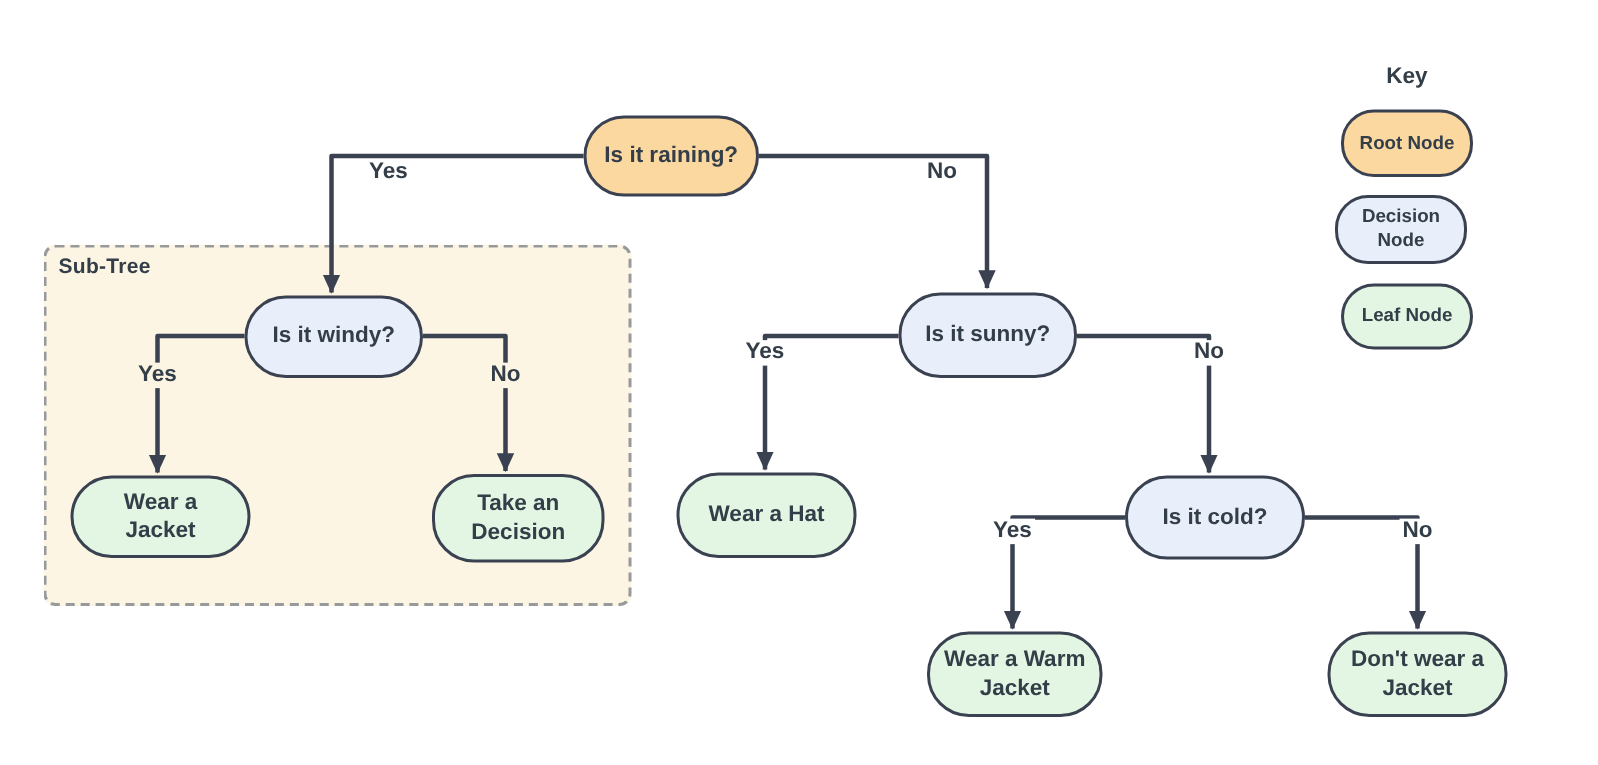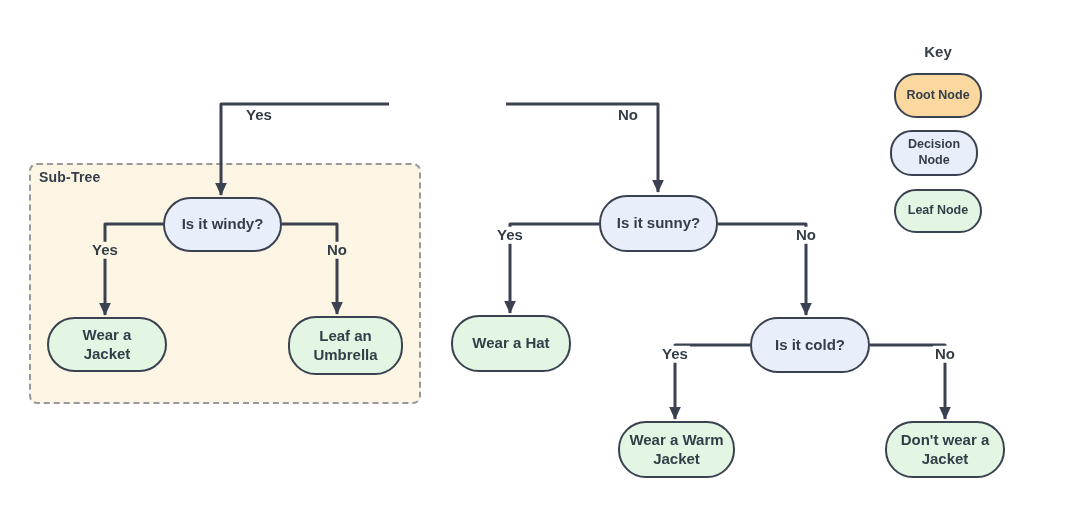--- a/index.html
+++ b/index.html
@@ -154,25 +154,26 @@
 
   <div class="edge-label on-white el-root-yes">Yes</div>
   <div class="edge-label on-white el-root-no">No</div>
   <div class="edge-label on-cream el-windy-yes">Yes</div>
   <div class="edge-label on-cream el-windy-no">No</div>
   <div class="edge-label on-white el-sunny-yes">Yes</div>
   <div class="edge-label on-white el-sunny-no">No</div>
   <div class="edge-label on-white el-cold-yes">Yes</div>
   <div class="edge-label on-white el-cold-no">No</div>
 
+  <div class="node root n-root">Is it raining?</div>
   <div class="node decision n-windy">Is it windy?</div>
   <div class="node decision n-sunny">Is it sunny?</div>
   <div class="node decision n-cold">Is it cold?</div>
   <div class="node leaf n-wear-jacket">Wear a Jacket</div>
-  <div class="node leaf n-umbrella">Leaf an Umbrella</div>
+  <div class="node leaf n-umbrella">Take an Decision</div>
   <div class="node leaf n-warm-jacket">Wear a Warm Jacket</div>
   <div class="node leaf n-wear-hat">Wear a Hat</div>
   <div class="node leaf n-dont-wear">Don't wear a Jacket</div>
 
   <div class="key-title">Key</div>
   <div class="key-pill k-root">Root Node</div>
   <div class="key-pill k-decision">Decision Node</div>
   <div class="key-pill k-leaf">Leaf Node</div>
 
 </div>

